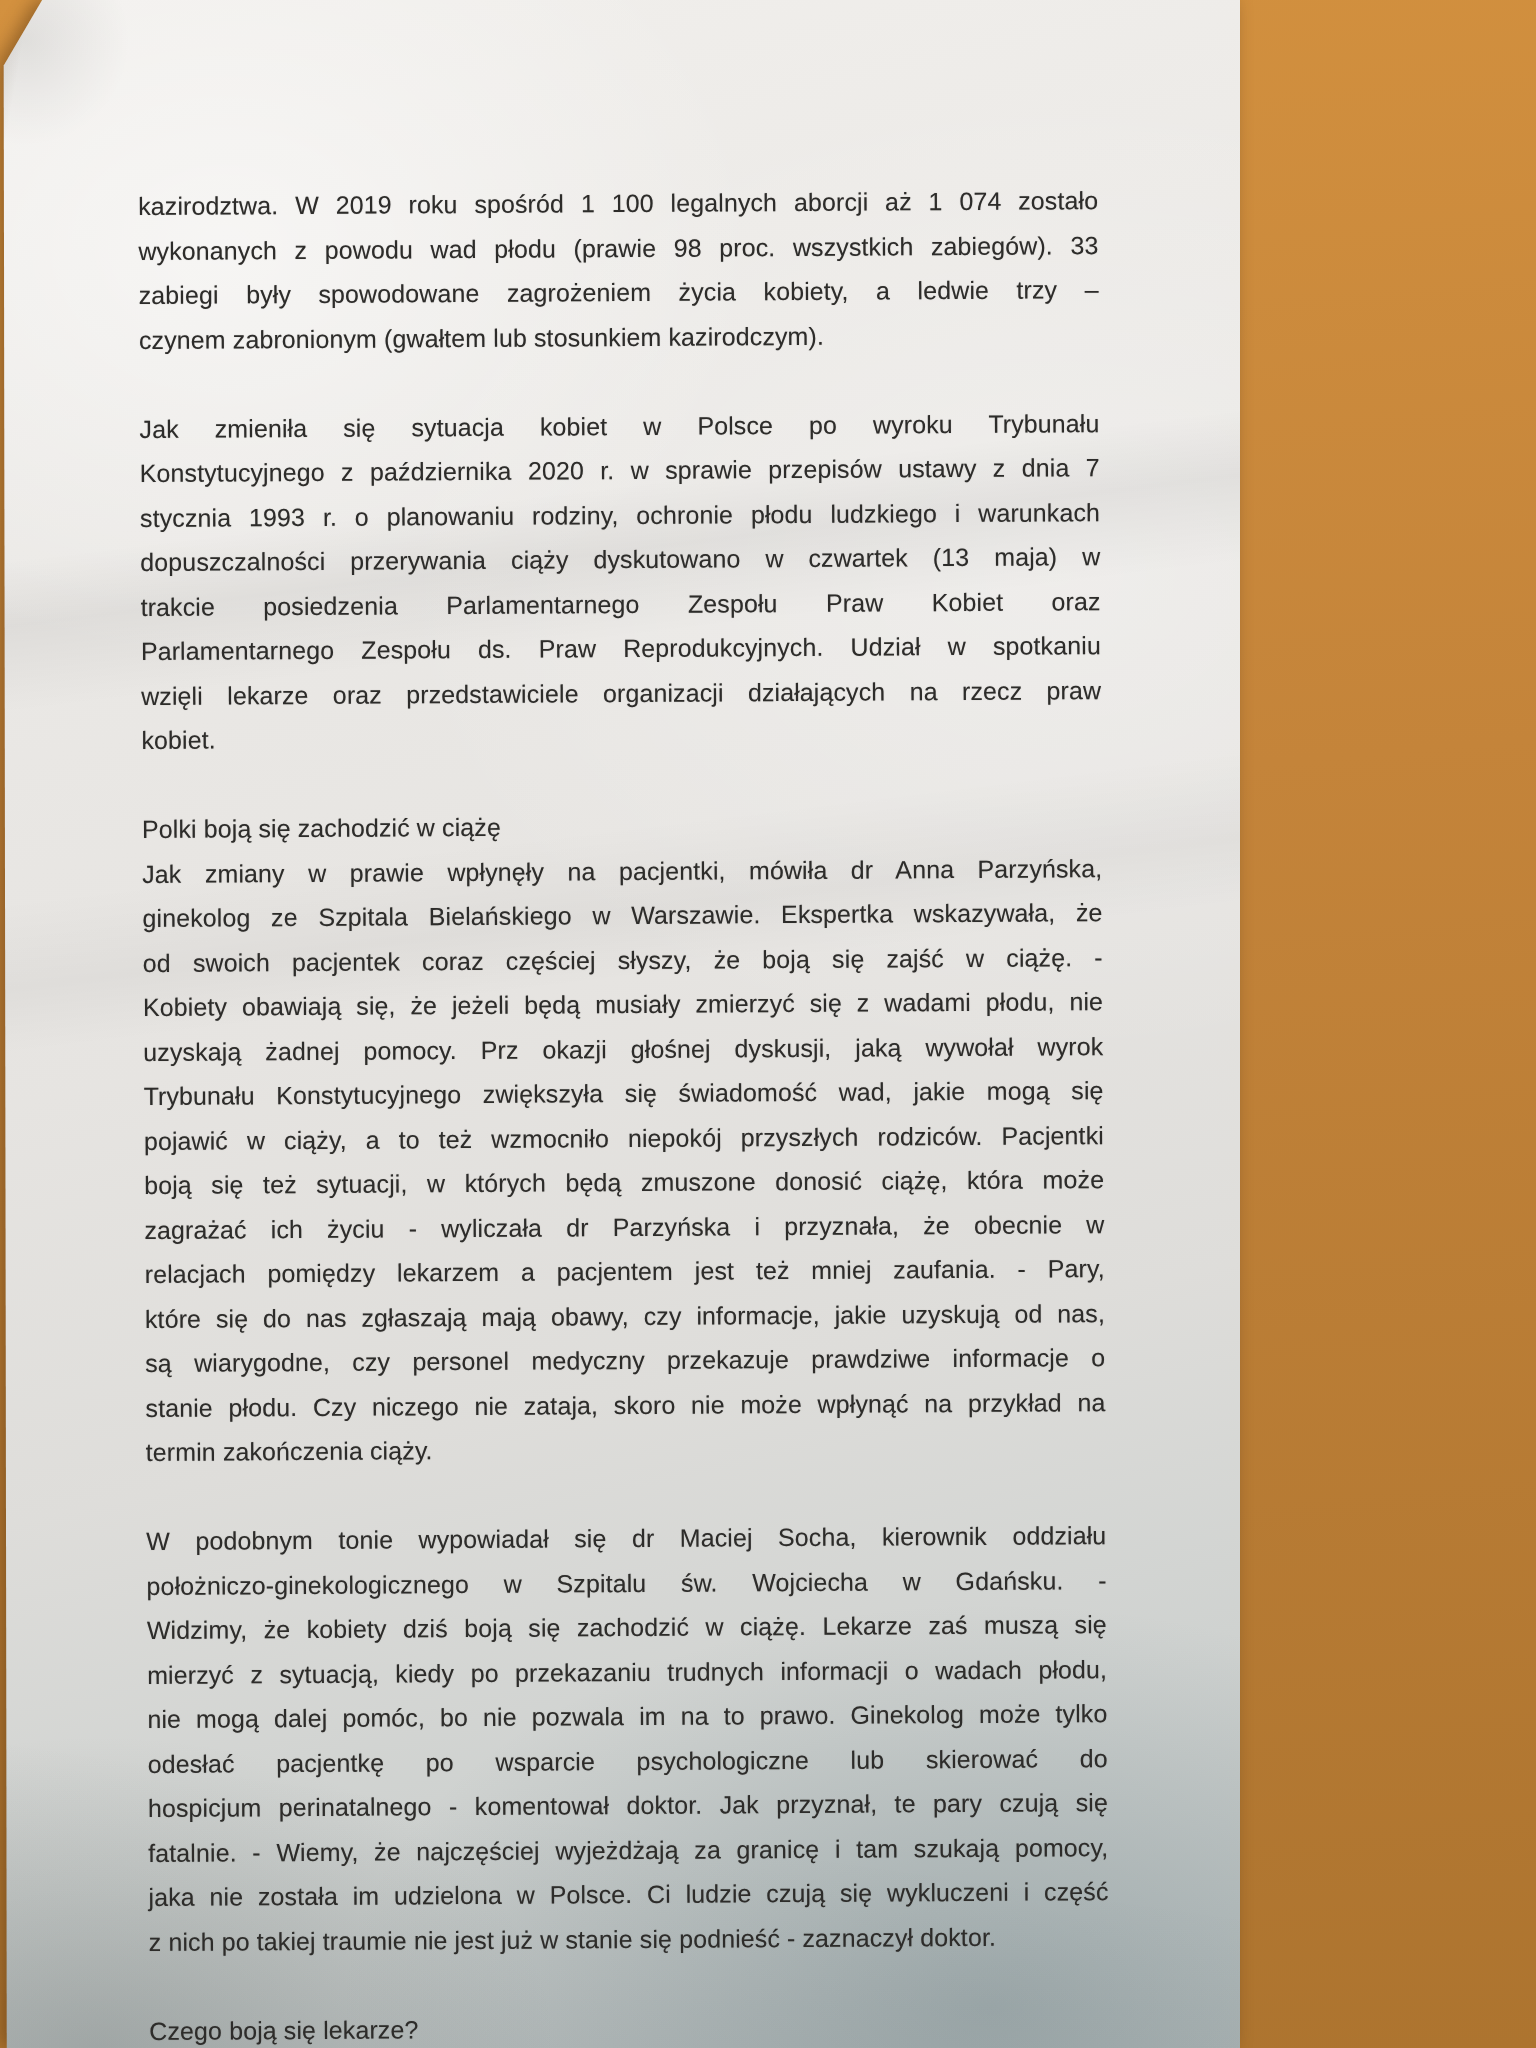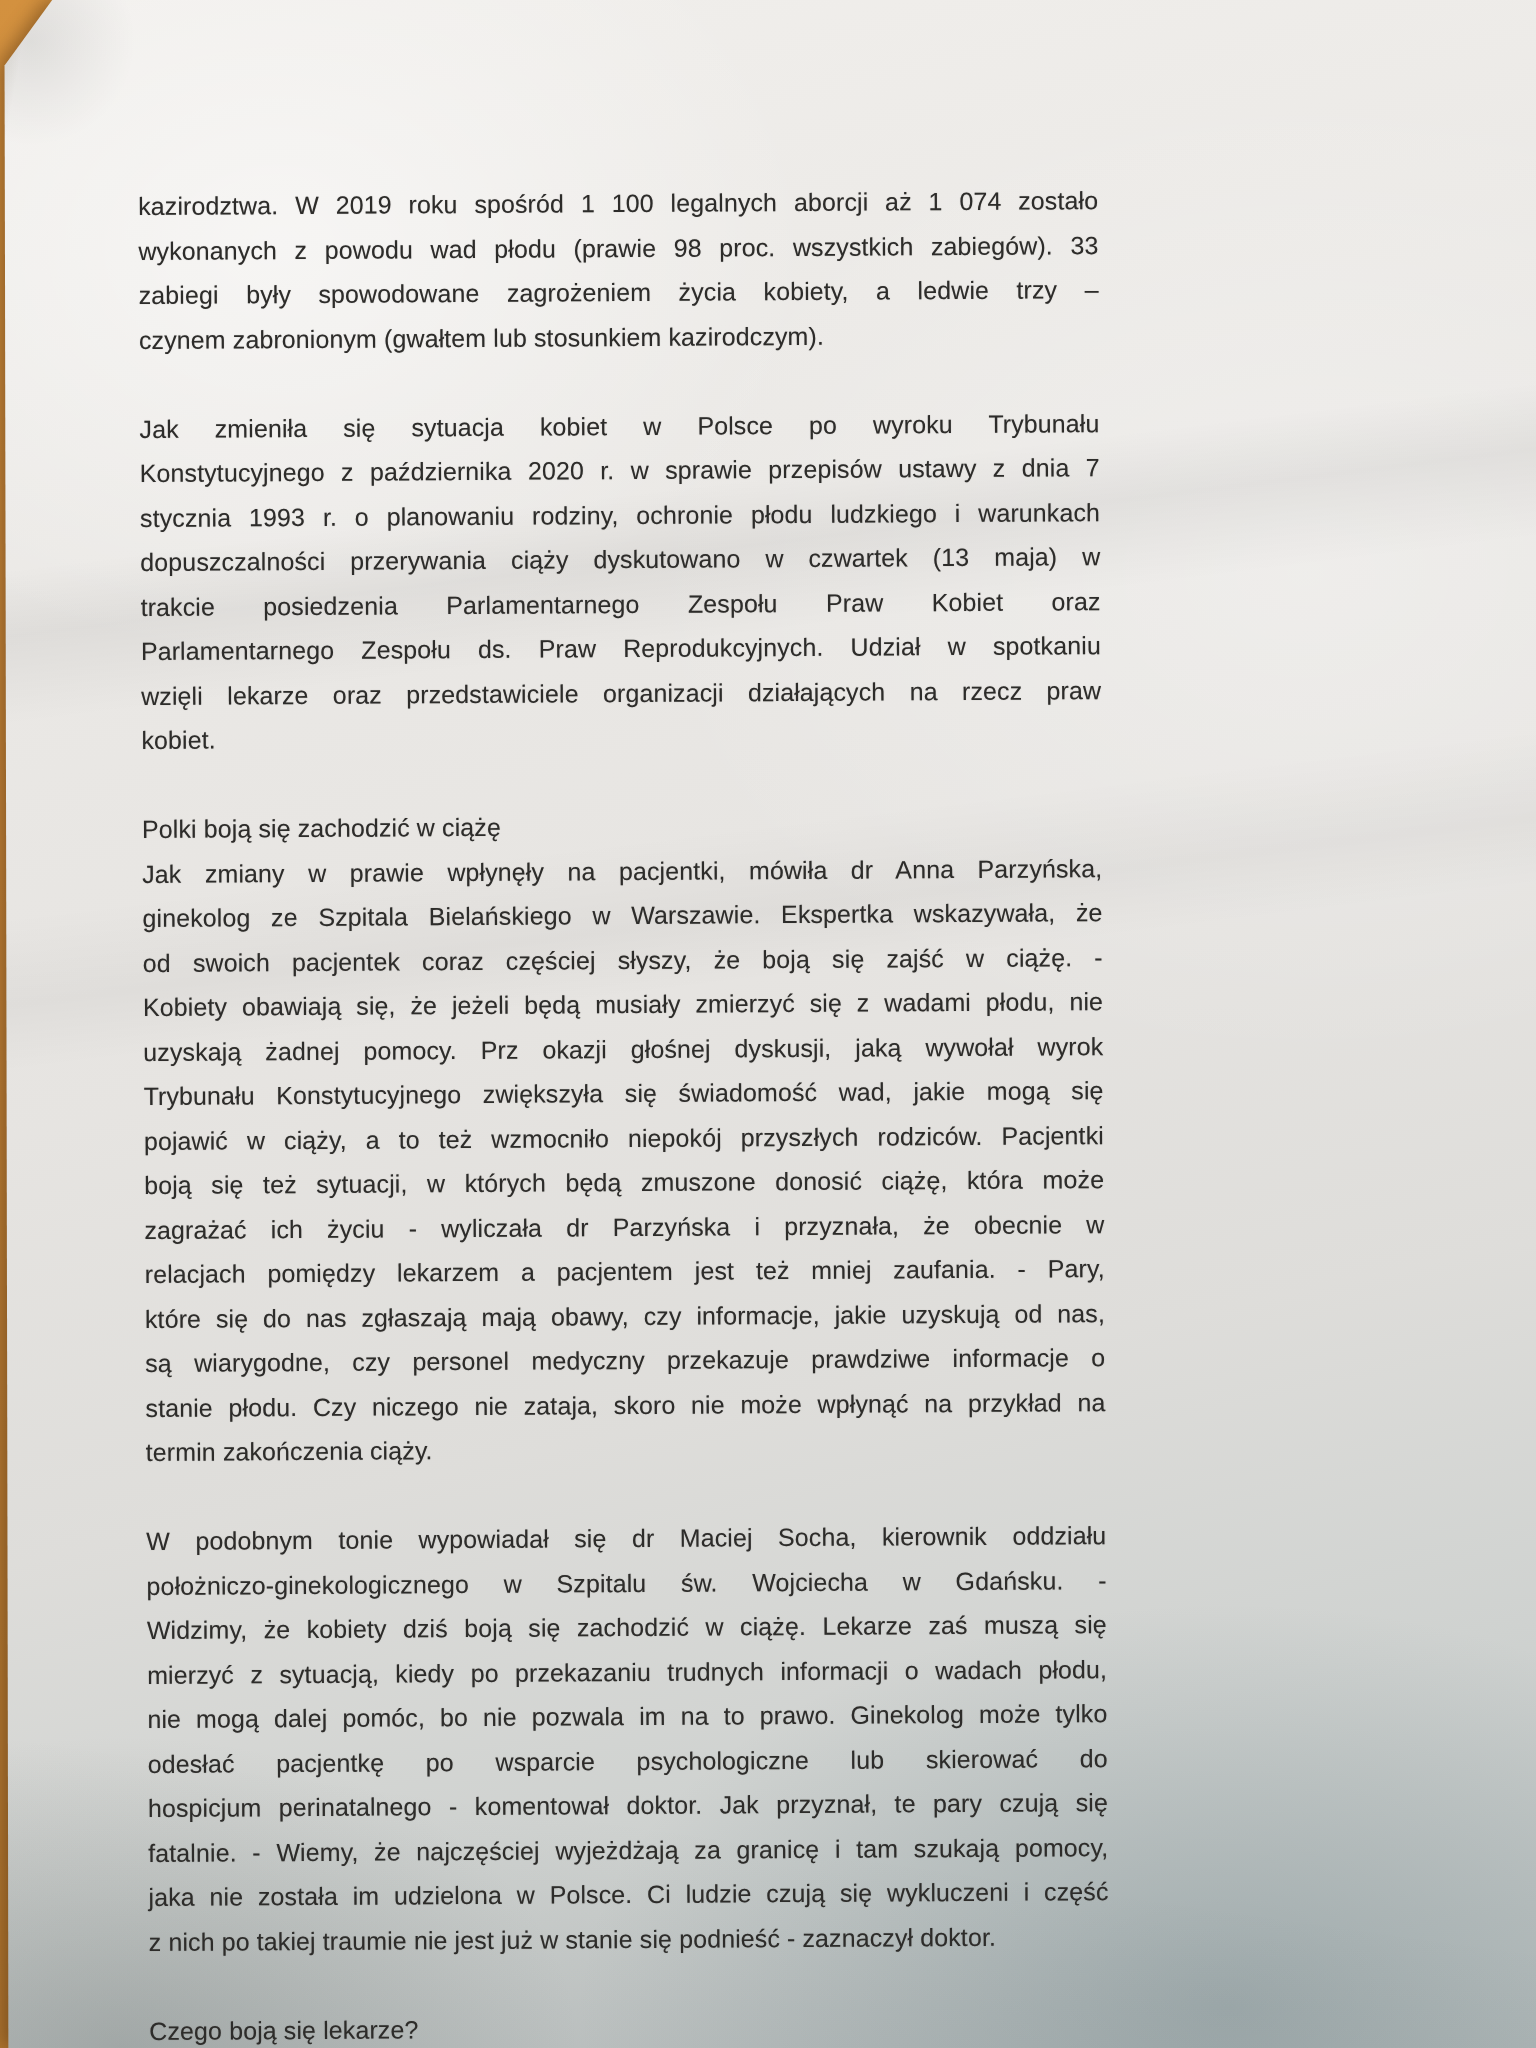--- a/index.html
+++ b/index.html
@@ -9,21 +9,21 @@
     height: 2048px;
     overflow: hidden;
   }
   body {
     
     background: linear-gradient(175deg, #d3913f 0%, #c4843a 40%, #ad742f 100%);
     font-family: "Liberation Sans", sans-serif;
   }
   .scene {
     position: relative;
-    width: 1536px;
+    width: 1240px;
     height: 2048px;
   }
   .paper {
     position: absolute;
     inset: 0;
     clip-path: polygon(3.4% 0%, 100% 0%, 100% 100%, 0.55% 100%, 0.3% 3.2%);
     background:
       radial-gradient(900px 700px at 18% 12%, rgba(255,255,255,0.50), rgba(255,255,255,0) 60%),
       radial-gradient(1100px 800px at 85% 28%, rgba(255,255,255,0.28), rgba(255,255,255,0) 62%),
       radial-gradient(1000px 620px at 80% 98%, rgba(100,122,128,0.38), rgba(100,122,128,0) 65%),

